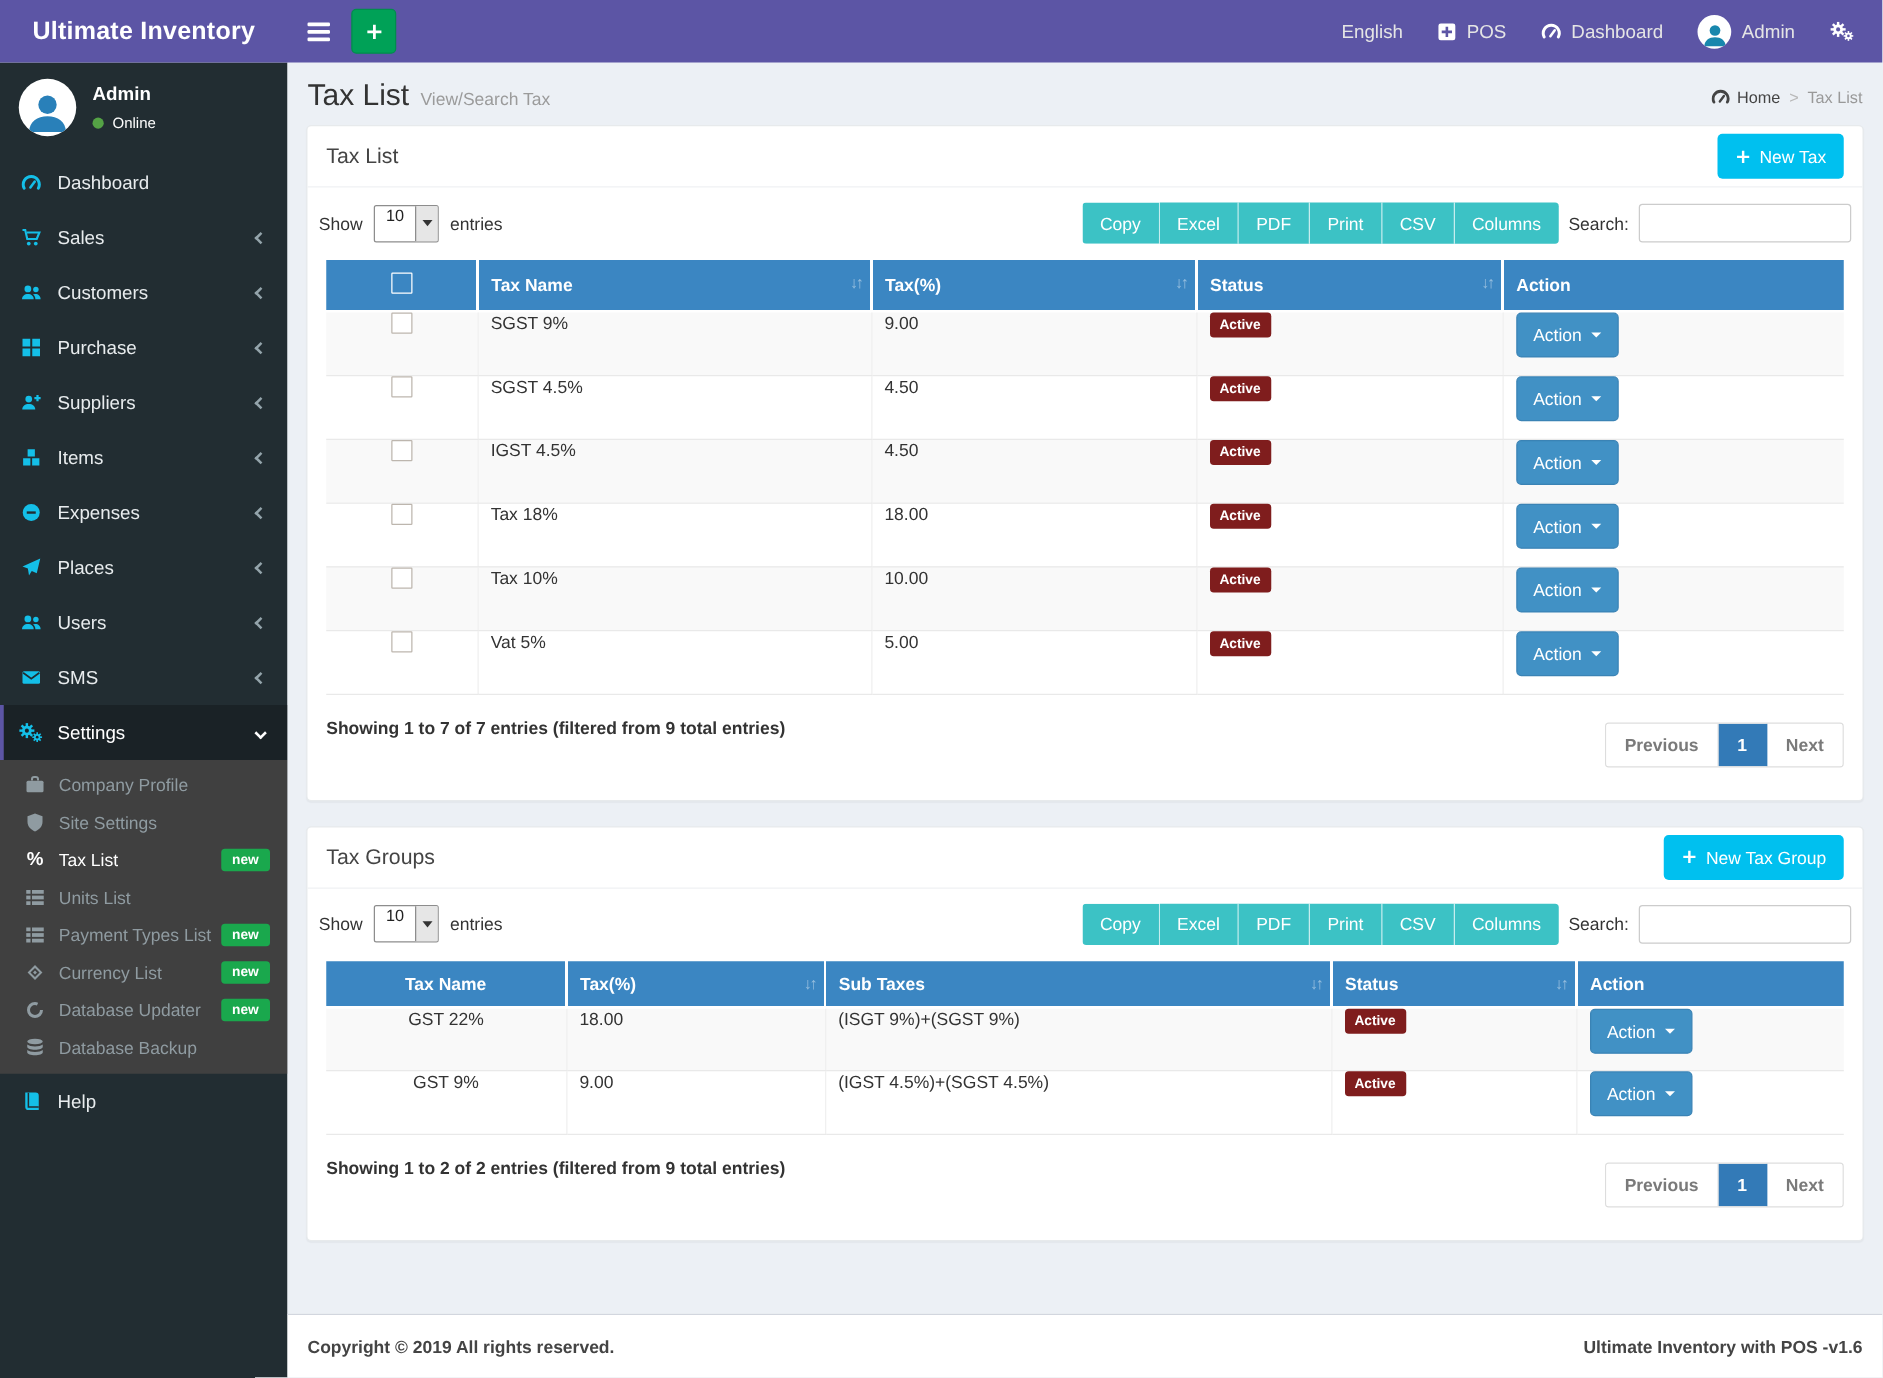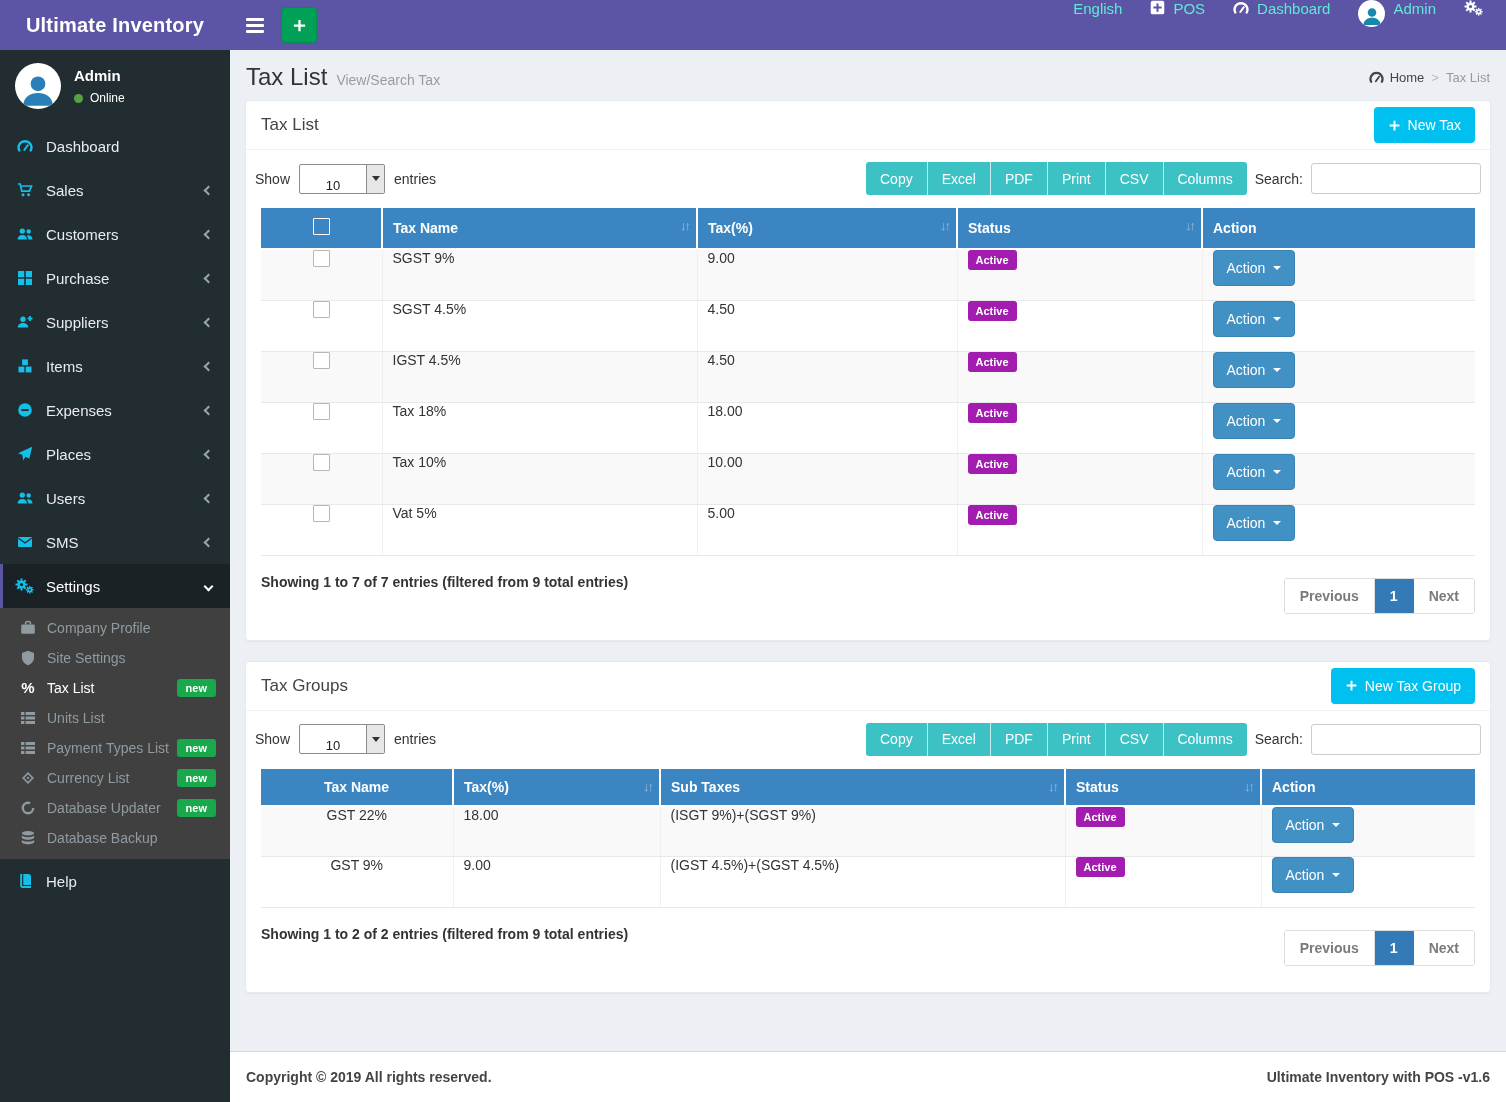--- a/index.html
+++ b/index.html
@@ -12,21 +12,21 @@
 
   
   .navbar { position:absolute; top:0; left:0; right:0; height:50px; background:#5c55a5; display:flex; align-items:center; z-index:5; }
   .brand { width:230px; height:50px; display:flex; align-items:center; justify-content:center; color:#fff; font-size:20px; font-weight:bold; letter-spacing:.2px; }
   .nav-left { display:flex; align-items:center; gap:13px; padding-left:12px; }
   .hamburger { display:flex; flex-direction:column; gap:3px; cursor:pointer; padding:6px 4px; }
   .hamburger span { width:18px; height:3px; background:#fff; border-radius:1px; }
   .add-btn { width:36px; height:36px; background:#00a157; border:1px solid #008d4c; border-radius:4px; color:#fff; display:flex; align-items:center; justify-content:center; cursor:pointer; }
   .add-btn .ic { width:15px; height:15px; }
   .nav-right { margin-left:auto; display:flex; align-items:center; height:50px; padding-right:8px; }
-  .nav-item { color:#5eead4; font-size:15px; padding:0 14px; height:50px; display:flex; gap:8px; cursor:pointer; }
+  .nav-item { color:#e5e5e5; font-size:15px; padding:0 14px; height:50px; display:flex; align-items:center; gap:8px; cursor:pointer; }
   .nav-item .ic { color:#fff; }
   .ic-cogs { width:20px; height:16px; }
   .nav-avatar { width:27px; height:27px; border-radius:50%; background:#fff; overflow:hidden; display:flex; align-items:flex-end; justify-content:center; }
   .nav-avatar .ic { width:22px; height:22px; color:#1887ad; }
 
   
   .sidebar { position:absolute; top:50px; left:0; bottom:0; width:230px; background:#222d32; color:#e8ecee; }
   .user-panel { display:flex; align-items:center; gap:13px; padding:13px 15px 11px; }
   .user-avatar { width:46px; height:46px; border-radius:50%; background:#fff; overflow:hidden; display:flex; align-items:flex-end; justify-content:center; flex:0 0 auto; }
   .user-avatar .ic { width:38px; height:38px; color:#2980b9; }
@@ -59,21 +59,21 @@
   .bc-current { color:#999; }
 
   .card { background:#fff; border:1px solid #e7eaec; border-radius:4px; margin:0 15px 20px; box-shadow:0 1px 1px rgba(0,0,0,.04); }
   .card-header { display:flex; justify-content:space-between; align-items:center; padding:6px 15px; min-height:48px; border-bottom:1px solid #f0f1f3; }
   .card-title { font-size:17px; color:#444; font-weight:normal; }
   .btn-new { background:#00c0ef; color:#fff; border:none; border-radius:4px; padding:0 14px; height:36px; font-size:14px; display:flex; align-items:center; gap:7px; cursor:pointer; font-family:inherit; }
   .btn-new .ic { width:13px; height:13px; }
 
   .controls { display:flex; align-items:center; padding:12px 9px 10px; }
   .show-group { display:flex; align-items:center; gap:9px; font-size:14px; color:#333; }
-  .sel { width:86px; height:30px; border:1px solid #8d8d8d; background:#fff; display:flex; align-items:flex-end; border-radius:2px; cursor:pointer; }
+  .sel { width:52px; height:30px; border:1px solid #8d8d8d; background:#fff; display:flex; align-items:flex-start; border-radius:2px; cursor:pointer; }
   .sel-val { flex:1; text-align:center; font-size:13px; color:#222; }
   .sel-arrow { width:18px; height:28px; background:#e6e6e6; border-left:1px solid #8d8d8d; display:flex; align-items:center; justify-content:center; }
   .sel-tri { border-left:4px solid transparent; border-right:4px solid transparent; border-top:5px solid #333; }
   .right-controls { margin-left:auto; display:flex; align-items:center; gap:8px; }
   .export-group { display:flex; margin-right:0; }
   .btn-export { background:#3cc2c5; color:#fff; border:none; border-right:1px solid rgba(255,255,255,.7); font-size:14px; padding:0 14px; height:33px; cursor:pointer; font-family:inherit; }
   .btn-export:first-child { border-radius:3px 0 0 3px; }
   .btn-export:last-child { border-radius:0 3px 3px 0; border-right:none; }
   .search-group { display:flex; align-items:center; gap:8px; font-size:14px; color:#333; }
   .search-input { width:170px; height:31px; border:1px solid #ccc; border-radius:3px; padding:0 8px; font-family:inherit; font-size:14px; }
@@ -86,21 +86,21 @@
   .dt td { font-size:14px; color:#333; padding:0 10px; height:51px; border-bottom:1px solid #e9e9e9; border-right:1px solid #f0f0f0; vertical-align:top; }
   .dt td:last-child { border-right:none; }
   .dt tbody tr:nth-child(odd) { background:#f9f9f9; }
   .td-text { padding-top:15px; }
   .td-center { text-align:center; }
   .td-check { padding-top:13px; text-align:center; }
   .td-badge { padding-top:13px; }
   .td-action { padding-top:8px; }
   .cb { display:inline-block; width:17px; height:17px; background:#fff; border:1px solid #bdb6ae; border-radius:1px; cursor:pointer; }
   .cb-head { display:inline-block; width:17px; height:17px; border:1px solid #fff; background:transparent; border-radius:1px; cursor:pointer; }
-  .badge-active { display:inline-block; background:#a21caf; color:#fff; font-size:11px; font-weight:bold; padding:4px 8px; border-radius:3px; }
+  .badge-active { display:inline-block; background:#7f1d1d; color:#fff; font-size:11px; font-weight:bold; padding:4px 8px; border-radius:3px; }
   .btn-action { background:#4191c5; border:1px solid #3a83b5; border-radius:4px; color:#fff; font-size:14px; height:36px; padding:0 13px; display:inline-flex; align-items:center; cursor:pointer; font-family:inherit; }
   .caret { display:inline-block; border-left:4px solid transparent; border-right:4px solid transparent; border-top:4px solid #fff; margin-left:8px; }
 
   .table-footer { display:flex; justify-content:space-between; align-items:flex-start; padding:14px 15px 26px;font-weight:bold; }
   .dt-info { font-size:14px; color:#333; padding-top:4px; }
   .pager { display:flex; border:1px solid #ddd; border-radius:3px; overflow:hidden; margin-top:8px; }
   .pg { padding:9px 15px; font-size:14px; color:#7a7a7a; background:#fff; border-right:1px solid #ddd; cursor:pointer; }
   .pg:last-child { border-right:none; }
   .pg.active { background:#337ab7; color:#fff; border-color:#337ab7; }
 

